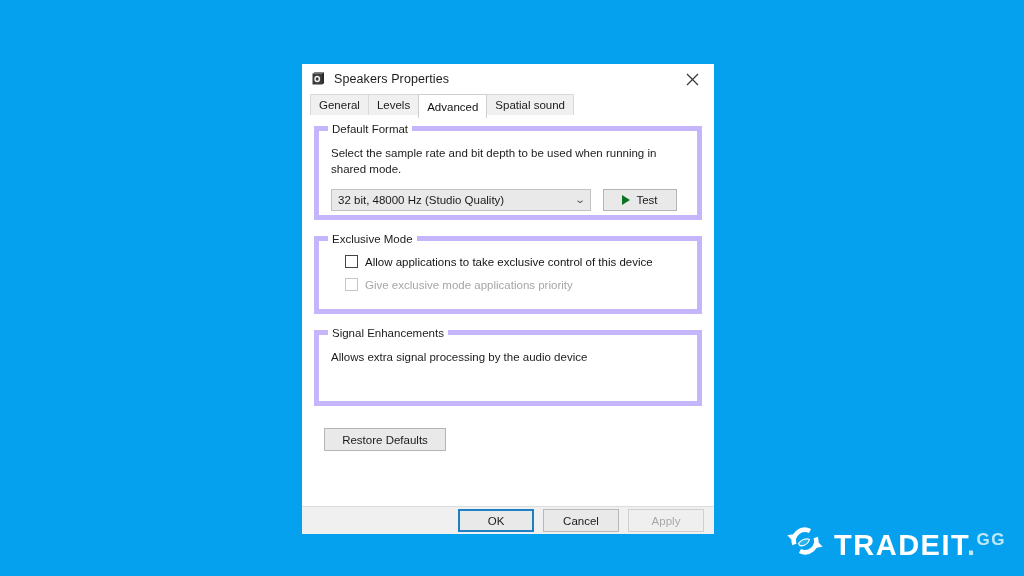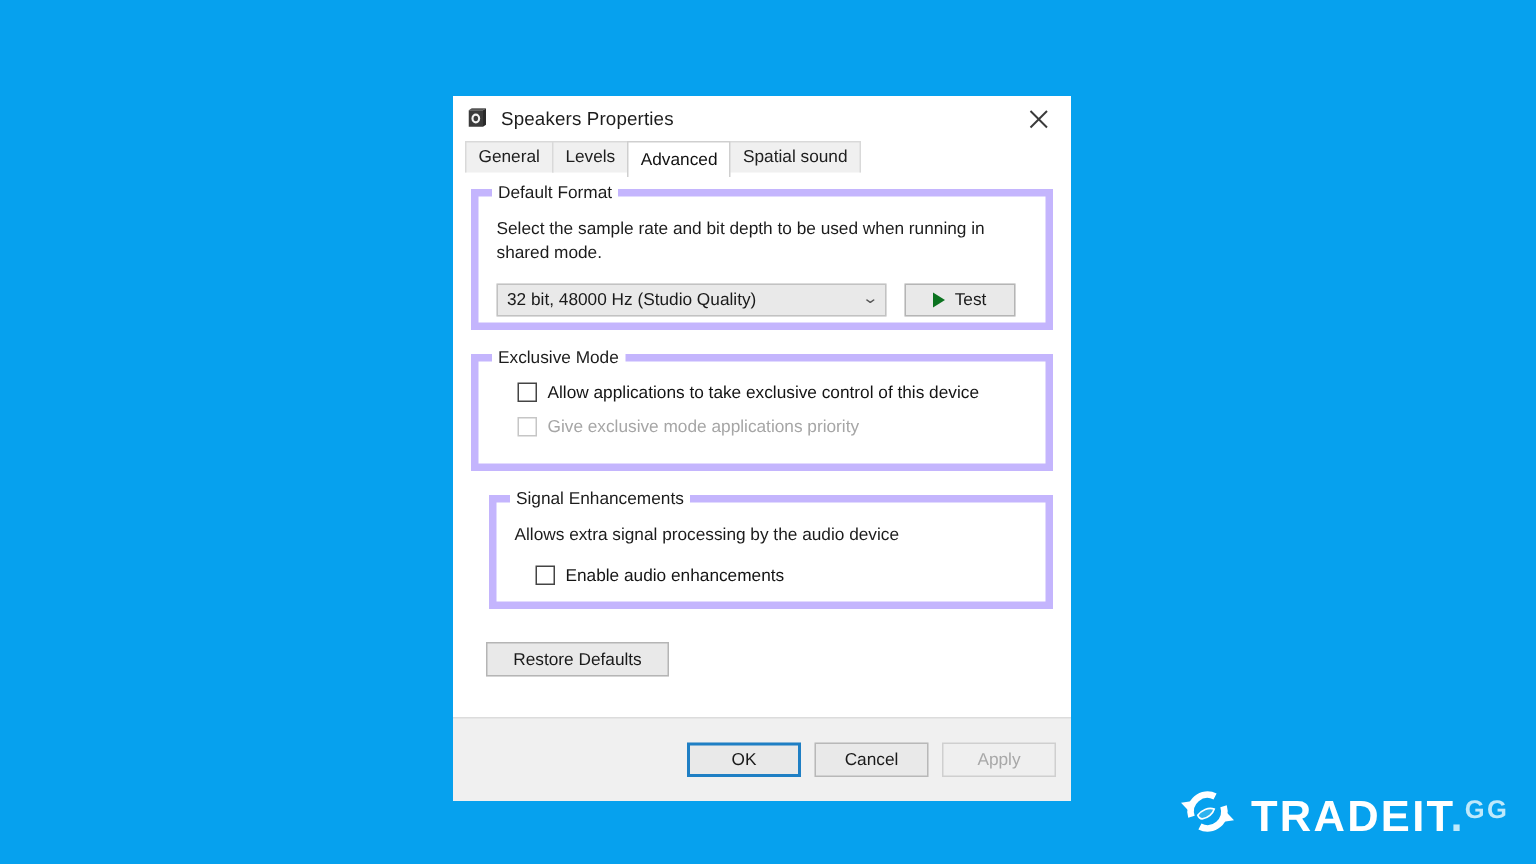--- a/index.html
+++ b/index.html
@@ -222,21 +222,21 @@
     display: flex;
     align-items: center;
     justify-content: center;
     cursor: default;
     box-sizing: border-box;
   }
 
   
   .footer {
     flex: 0 0 auto;
-    height: 56px;
+    height: 28px;
     background: #f0f0f0;
     border-top: 1px solid #dcdcdc;
     display: flex;
     align-items: center;
     justify-content: flex-end;
     padding-right: 10px;
     gap: 9px;
     box-sizing: border-box;
   }
   .fbtn {
@@ -336,27 +336,23 @@
       <div class="cb-row">
         <span class="cb-box"></span>
         <span class="cb-label">Allow applications to take exclusive control of this device</span>
       </div>
       <div class="cb-row disabled">
         <span class="cb-box"></span>
         <span class="cb-label">Give exclusive mode applications priority</span>
       </div>
     </div>
 
-    <div class="group" style="height:76px;margin-left:12px;">
+    <div class="group" style="height:76px;">
       <span class="group-title">Signal Enhancements</span>
       <p class="desc">Allows extra signal processing by the audio device</p>
-      <div class="cb-row">
-        <span class="cb-box"></span>
-        <span class="cb-label">Enable audio enhancements</span>
-      </div>
     </div>
 
     <div class="restore-wrap">
       <div class="restore-btn">Restore Defaults</div>
     </div>
   </div>
 
   <div class="footer">
     <div class="fbtn default">OK</div>
     <div class="fbtn">Cancel</div>

